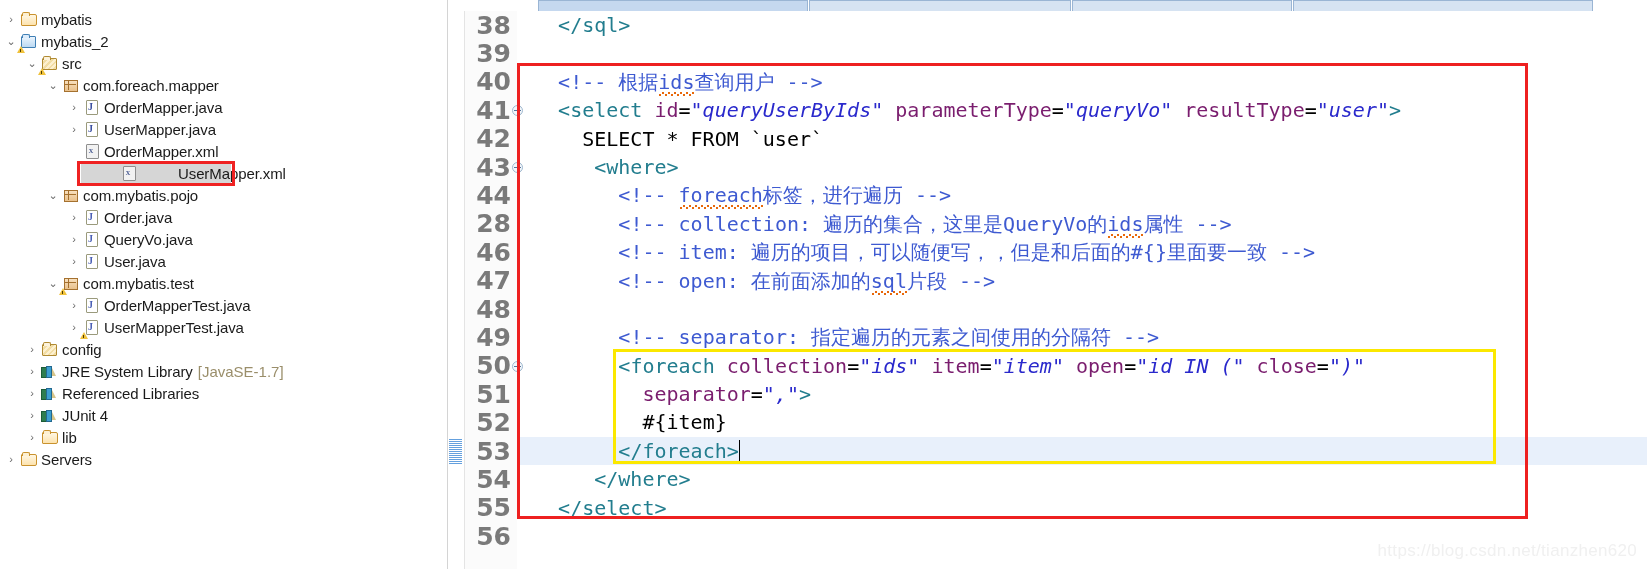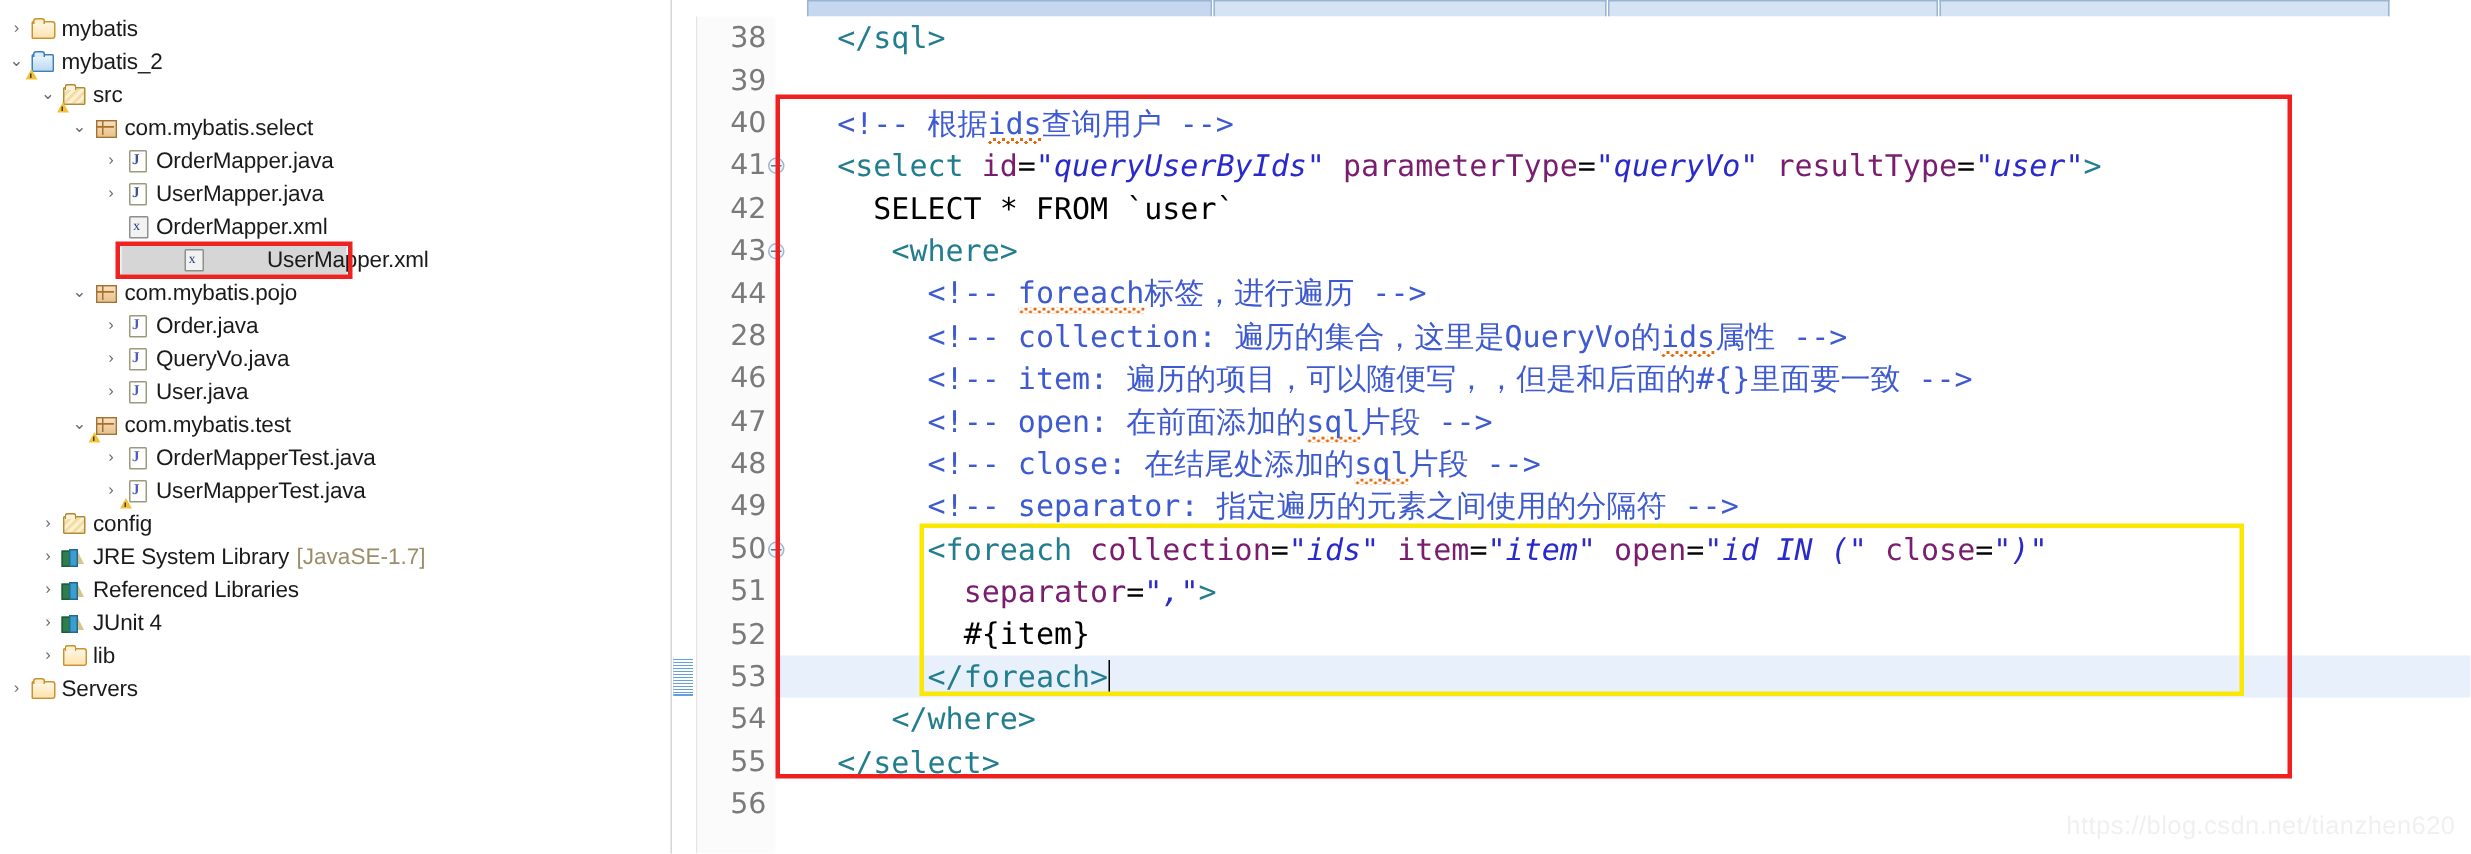--- a/index.html
+++ b/index.html
@@ -191,22 +191,23 @@
   .cline{
     position:relative;
     height:28.4px;
     display:flex;align-items:center;
     white-space:pre;
   }
   .cline .lnum{
     position:absolute;left:17px;width:46px;
     text-align:right;
     font-family:"DejaVu Sans", sans-serif;
-    font-size:19px;color:#7a7a7a;
+    font-size:25px;color:#7a7a7a;
     letter-spacing:0px;
+    font-weight:bold;
   }
   .fold{
     position:absolute;left:64px;width:11px;height:11px;
     border:1px solid #9fb8cf;border-radius:50%;
     background:#f3f7fb;
     box-sizing:border-box;
   }
   .fold:before{
     content:"";position:absolute;left:1px;top:4px;width:7px;height:1px;background:#53749b;
   }
@@ -291,21 +292,21 @@
           </span>
           <span class="tlabel" style="position: relative;">src</span>
         </div>
         <div class="tree-row" style="padding-left: 46px;">
           <span class="twisty">⌄</span>
           <span class="ticon">
             <span class="ic-pkg">
               <i></i>
             </span>
           </span>
-          <span class="tlabel" style="position: relative;">com.mybatis.select</span>
+          <span class="tlabel" style="position: relative;">com.foreach.mapper</span>
         </div>
         <div class="tree-row" style="padding-left: 67px;">
           <span class="twisty">›</span>
           <span class="ticon">
             <span class="ic-jfile"></span>
           </span>
           <span class="tlabel" style="position: relative;">OrderMapper.java</span>
         </div>
         <div class="tree-row" style="padding-left: 67px;">
           <span class="twisty">›</span>
@@ -453,21 +454,21 @@
           <div class="cline"><span class="lnum">38</span><span class="ctext" style="left: 110.1px;"><span class="tag">&lt;/sql&gt;</span></span></div>
           <div class="cline"><span class="lnum">39</span><span class="ctext" style="left: 86px;"></span></div>
           <div class="cline"><span class="lnum">40</span><span class="ctext" style="left: 110.1px;"><span class="comment">&lt;!-- 根据</span><span class="comment squig">ids</span><span class="comment">查询用户 --&gt;</span></span></div>
           <div class="cline"><span class="lnum">41</span><span class="fold" style="top: 9px;"></span><span class="ctext" style="left: 110.1px;"><span class="tag">&lt;select </span><span class="attr">id</span><span class="plain">=</span><span class="val">"queryUserByIds"</span><span class="plain"> </span><span class="attr">parameterType</span><span class="plain">=</span><span class="val">"queryVo"</span><span class="plain"> </span><span class="attr">resultType</span><span class="plain">=</span><span class="val">"user"</span><span class="tag">&gt;</span></span></div>
           <div class="cline"><span class="lnum">42</span><span class="ctext" style="left: 134.2px;"><span class="plain">SELECT * FROM `user`</span></span></div>
           <div class="cline"><span class="lnum">43</span><span class="fold" style="top: 9px;"></span><span class="ctext" style="left: 146.25px;"><span class="tag">&lt;where&gt;</span></span></div>
           <div class="cline"><span class="lnum">44</span><span class="ctext" style="left: 170.35px;"><span class="comment">&lt;!-- </span><span class="comment squig">foreach</span><span class="comment">标签，进行遍历 --&gt;</span></span></div>
           <div class="cline"><span class="lnum">28</span><span class="ctext" style="left: 170.35px;"><span class="comment">&lt;!-- collection: 遍历的集合，这里是QueryVo的</span><span class="comment squig">ids</span><span class="comment">属性 --&gt;</span></span></div>
           <div class="cline"><span class="lnum">46</span><span class="ctext" style="left: 170.35px;"><span class="comment">&lt;!-- item: 遍历的项目，可以随便写，，但是和后面的#{}里面要一致 --&gt;</span></span></div>
           <div class="cline"><span class="lnum">47</span><span class="ctext" style="left: 170.35px;"><span class="comment">&lt;!-- open: 在前面添加的</span><span class="comment squig">sql</span><span class="comment">片段 --&gt;</span></span></div>
-          <div class="cline"><span class="lnum">48</span><span class="ctext" style="left: 170.35px;"><span class="comment">&lt;!-- close: 在结尾处添加的</span><span class="comment squig">sql</span><span class="comment">片段 --&gt;</span></span></div>
+          <div class="cline"><span class="lnum">48</span></div>
           <div class="cline"><span class="lnum">49</span><span class="ctext" style="left: 170.35px;"><span class="comment">&lt;!-- separator: 指定遍历的元素之间使用的分隔符 --&gt;</span></span></div>
           <div class="cline"><span class="lnum">50</span><span class="fold" style="top: 9px;"></span><span class="ctext" style="left: 170.35px;"><span class="tag">&lt;foreach </span><span class="attr">collection</span><span class="plain">=</span><span class="val">"ids"</span><span class="plain"> </span><span class="attr">item</span><span class="plain">=</span><span class="val">"item"</span><span class="plain"> </span><span class="attr">open</span><span class="plain">=</span><span class="val">"id IN ("</span><span class="plain"> </span><span class="attr">close</span><span class="plain">=</span><span class="val">")"</span></span></div>
           <div class="cline"><span class="lnum">51</span><span class="ctext" style="left: 194.45px;"><span class="attr">separator</span><span class="plain">=</span><span class="val">","</span><span class="tag">&gt;</span></span></div>
           <div class="cline"><span class="lnum">52</span><span class="ctext" style="left: 194.45px;"><span class="plain">#{item}</span></span></div>
           <div class="cline"><div class="cur-line-hl" style="top: 0px;"></div><div class="cur-marker" style="top: 1px;"></div><span class="lnum">53</span><span class="ctext" style="left: 170.35px;"><span class="tag">&lt;/foreach&gt;</span><span class="caret"></span></span></div>
           <div class="cline"><span class="lnum">54</span><span class="ctext" style="left: 146.25px;"><span class="tag">&lt;/where&gt;</span></span></div>
           <div class="cline"><span class="lnum">55</span><span class="ctext" style="left: 110.1px;"><span class="tag">&lt;/select&gt;</span></span></div>
           <div class="cline"><span class="lnum">56</span><span class="ctext" style="left: 86px;"></span></div>
         </div>
 

